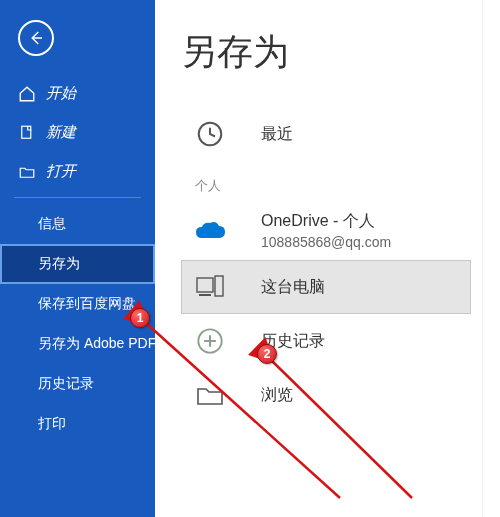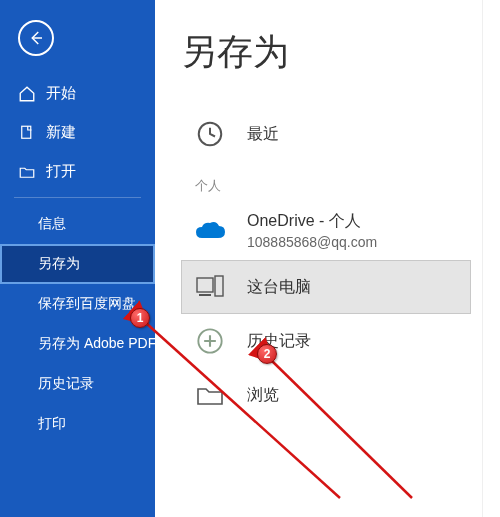--- a/index.html
+++ b/index.html
@@ -10,34 +10,35 @@
     }
     .back-btn {
       width: 36px; height: 36px; border: 2px solid #fff; border-radius: 50%;
       margin: 8px 0 18px 18px; display: flex; align-items: center; justify-content: center;
       cursor: pointer;
     }
     .nav-item {
       display: flex; align-items: center; gap: 10px;
       padding: 10px 0 10px 18px; font-size: 15px; cursor: pointer;
       white-space: nowrap;
+      font-style: italic;
     }
     .nav-item .icn { width: 18px; height: 18px; flex: 0 0 18px; display:flex;align-items:center;justify-content:center;}
     .sub-item {
       padding: 11px 0 11px 38px; font-size: 14px; cursor: pointer; white-space: nowrap;
     }
     .sub-item.selected {
       background: #0f3f8d; border: 2px solid #66a0e6; padding: 9px 0 9px 36px;
     }
     .main {
       flex: 1; padding: 28px 0 0 26px; position: relative; background:#fff;
     }
     .page-title { font-size: 36px; color: #333; margin-bottom: 30px; font-weight: 400; }
     .loc-item {
-      display: flex; align-items: center; gap: 20px;
+      display: flex; align-items: center; gap: 34px;
       padding: 10px 8px 10px 12px; cursor: pointer; width: 290px;
     }
     .loc-item.hl { background: #e5e5e5; border:1px solid #c8c8c8; padding: 9px 7px 9px 11px; }
     .loc-icon { width: 34px; height: 34px; display:flex;align-items:center;justify-content:center; flex:0 0 34px;}
     .loc-text { font-size: 16px; color: #333; }
     .loc-sub { font-size: 14px; color: #666; margin-top:2px;}
     .section-label { font-size: 13px; color: #888; padding: 16px 0 6px 14px; }
     .callout {
       position: absolute; width: 20px; height: 20px; border-radius: 50%;
       background: radial-gradient(circle at 35% 30%, #ff6a6a, #c91414);

